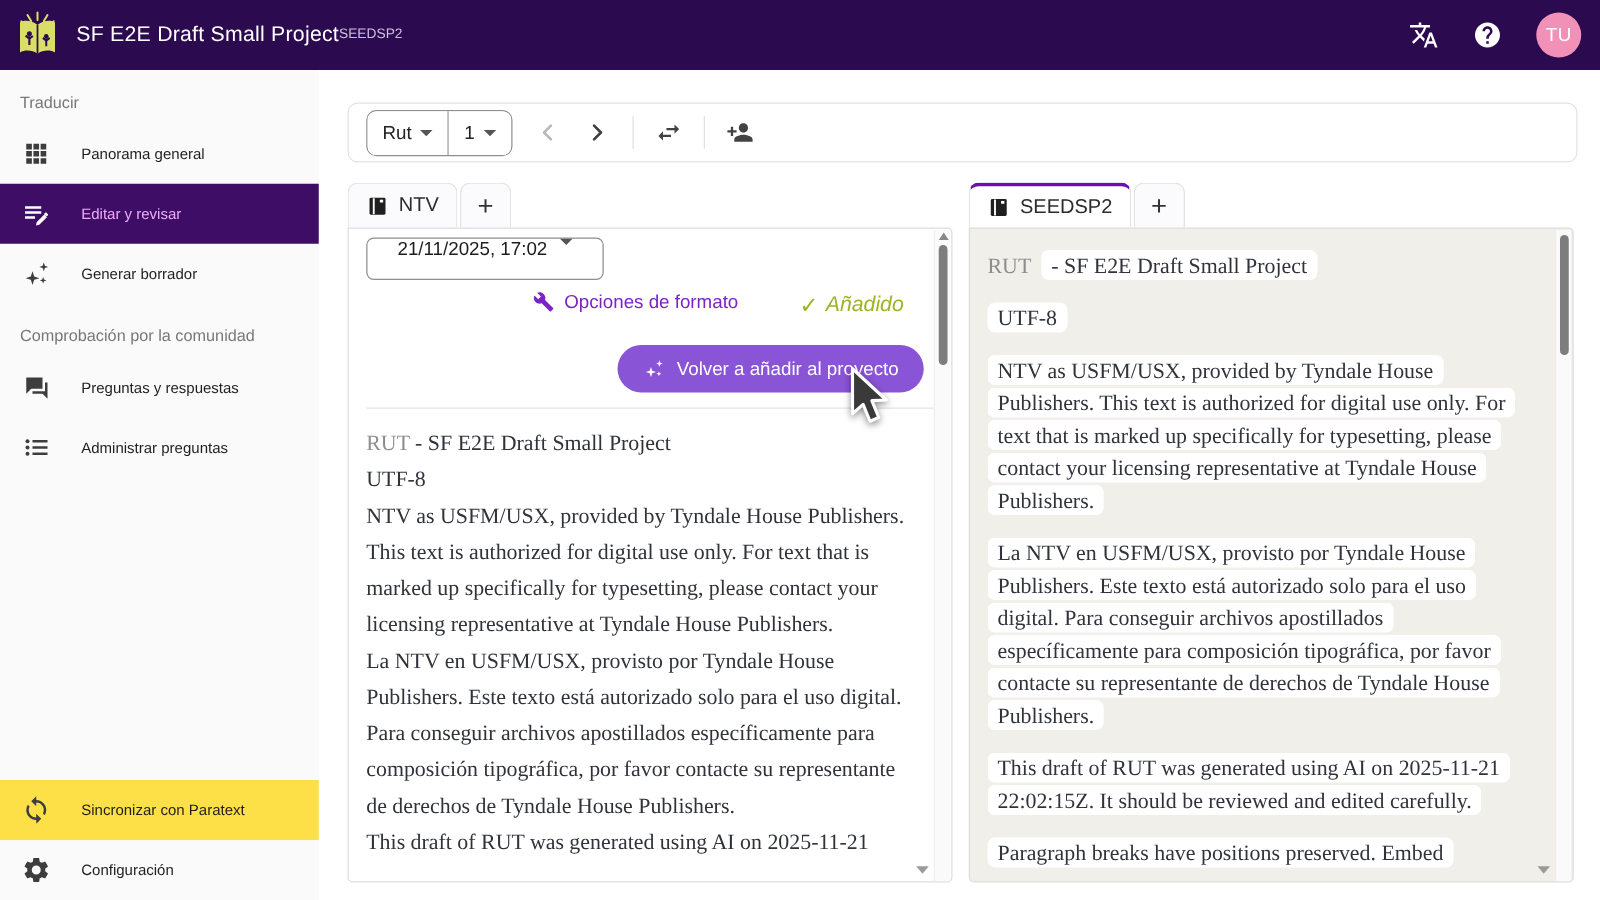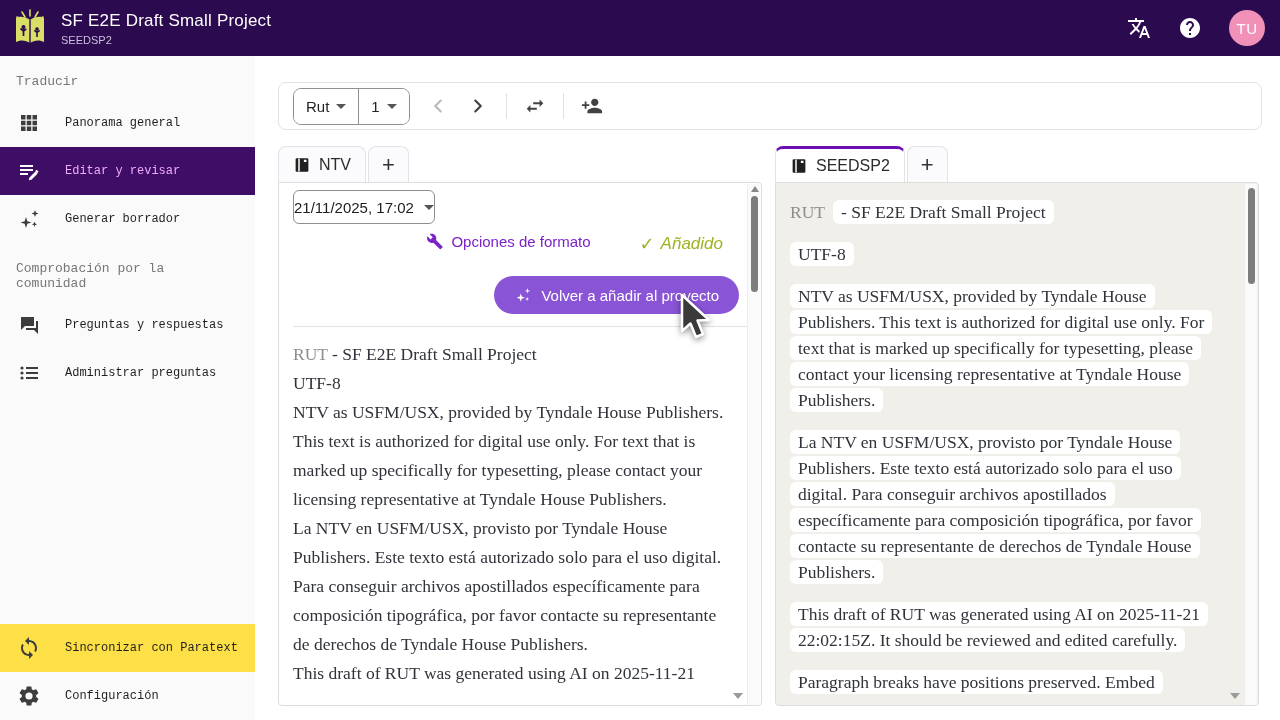--- a/index.html
+++ b/index.html
@@ -4,33 +4,33 @@
 <style>
   * { margin:0; padding:0; box-sizing:border-box; }
   html,body { width:1280px; height:720px; overflow:hidden; background:#fff;
     font-family:"Liberation Sans", sans-serif; }
   .app { position:relative; width:1280px; height:720px; }
 
   
   .header { position:absolute; left:0; top:0; width:1280px; height:56px;
     background:#2c0a4f; display:flex; align-items:center; color:#fff; }
   .logo { width:34px; height:40px; margin:0 14px 0 13px; }
-  .titles { display:flex; flex-direction:column; justify-content:center; }
+  .titles { display:flex; flex-direction:row; justify-content:center; }
   .app-title { font-size:17px; font-weight:500; letter-spacing:.2px; }
   .app-subtitle { font-size:11px; color:#cdbfdd; margin-top:3px; }
   .header-right { position:absolute; right:0; top:0; height:56px; display:flex;
     align-items:center; gap:27px; padding-right:15px; }
   .hicon { width:24px; height:24px; fill:#fff; cursor:pointer; }
   .avatar { width:36px; height:36px; border-radius:50%; background:#f191b7;
     color:#fff; font-size:15px; display:flex; align-items:center;
     justify-content:center; cursor:pointer; letter-spacing:.5px; }
 
   
   .sidebar { position:absolute; left:0; top:56px; width:255px; height:664px;
-    background:#fafafa; display:flex; flex-direction:column;font-family:Liberation Mono, monospace; }
+    background:#fafafa; display:flex; flex-direction:column; }
   .side-label { font-size:13px; color:#777; padding:18px 16px 10px 16px; }
   .side-item { height:48px; display:flex; align-items:center; gap:24px;
     padding-left:17px; cursor:pointer; color:#1f1f1f; }
   .side-item .sicon { width:24px; height:24px; fill:#3d3d3d; flex:none; }
   .side-item span.lbl { font-size:12px; font-weight:500; }
   .side-item.selected { background:#3e0d66; color:#f0abfc; }
   .side-item.selected .sicon { fill:#fff; }
   .side-item.hovered { background:#fde047;margin-top:12px; }
   .side-spacer { flex:1; }
 
@@ -62,22 +62,22 @@
   .tab .spark-ic { width:18px; height:18px; fill:#1f1f1f; }
   .tab .close-x { font-size:18px; color:#444; margin-left:4px; line-height:1; }
   .tab.addtab { font-size:22px; color:#333; padding:0 13px; }
 
   
   .panel { position:absolute; top:182px; width:484px; height:524px;
     border:1px solid #ddd; border-radius:0 4px 4px 4px; background:#fff; overflow:hidden; }
   .panel.leftp { left:278px; } .panel.rightp { left:775px; background:#f1efe9; }
 
   .draft-head { padding:7px 14px 0 14px; }
-  .date-select { display:inline-flex; align-items:center; gap:10px; height:34px;
-    border:1px solid #8f8f8f; border-radius:6px; padding:0 0; font-size:15px;
+  .date-select { display:inline-flex; align-items:flex-start; gap:10px; height:34px;
+    border:1px solid #8f8f8f; border-radius:6px; padding:0 24px; font-size:15px;
     color:#1d1d1d; cursor:pointer; background:#fff; }
   .opts-row { position:relative; height:30px; margin-top:9px; }
   .format-link { position:absolute; left:50%; transform:translateX(-57%);
     display:flex; align-items:center; gap:8px; color:#7b22c9; font-size:15px;
     font-weight:500; cursor:pointer; }
   .format-link svg { width:17px; height:17px; fill:#7b22c9; }
   .added-status { position:absolute; right:24px; top:0; display:flex;
     align-items:center; gap:6px; color:#9fb223; font-size:17px; font-style:italic; }
   .added-status .chk { font-style:normal; font-size:18px; }
   .btn-row { display:flex; justify-content:flex-end; padding-right:8px; margin-top:13px; }

